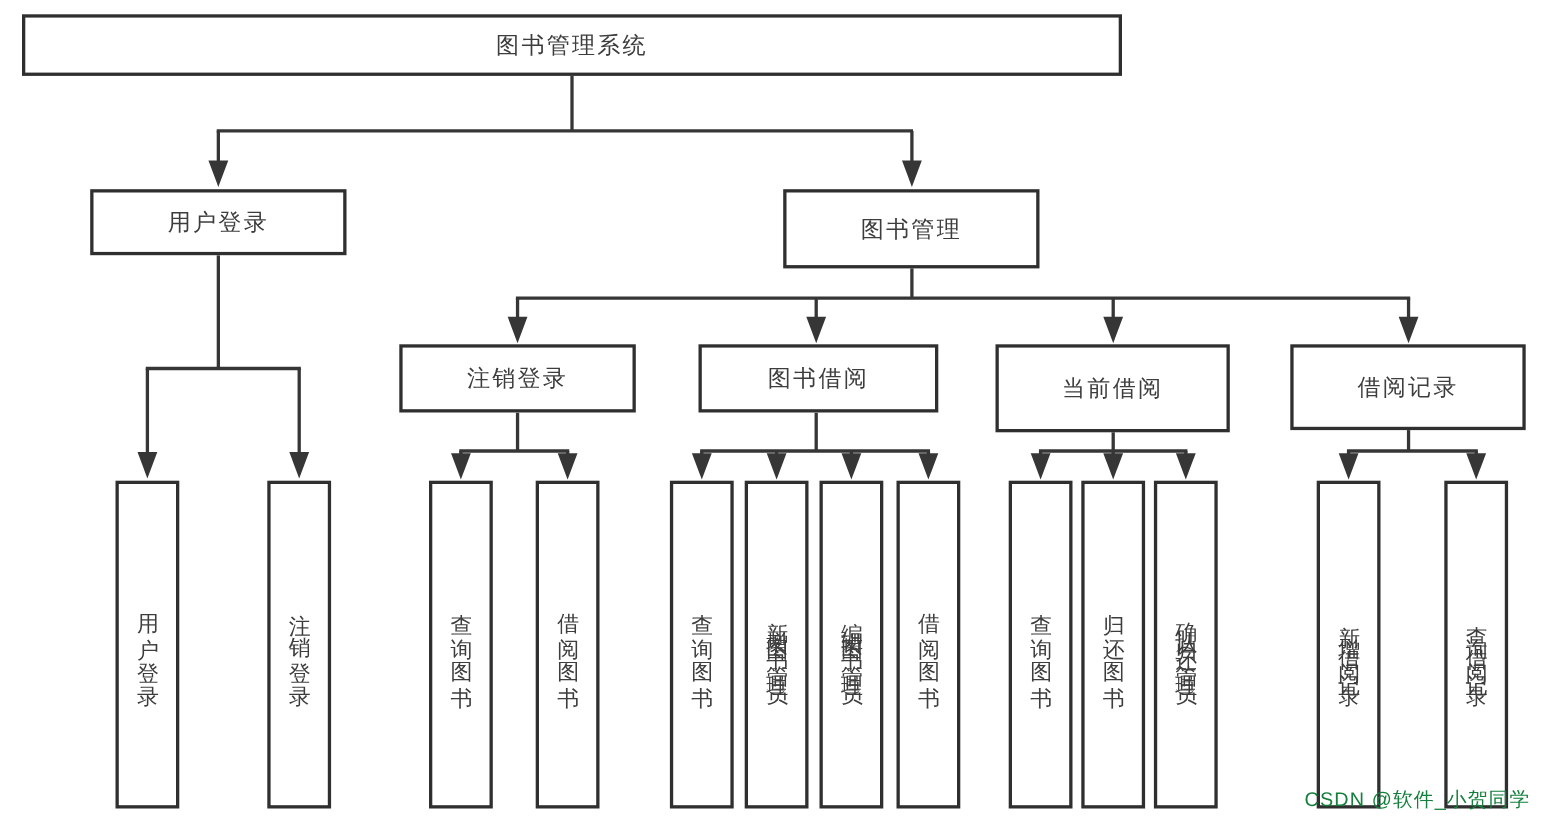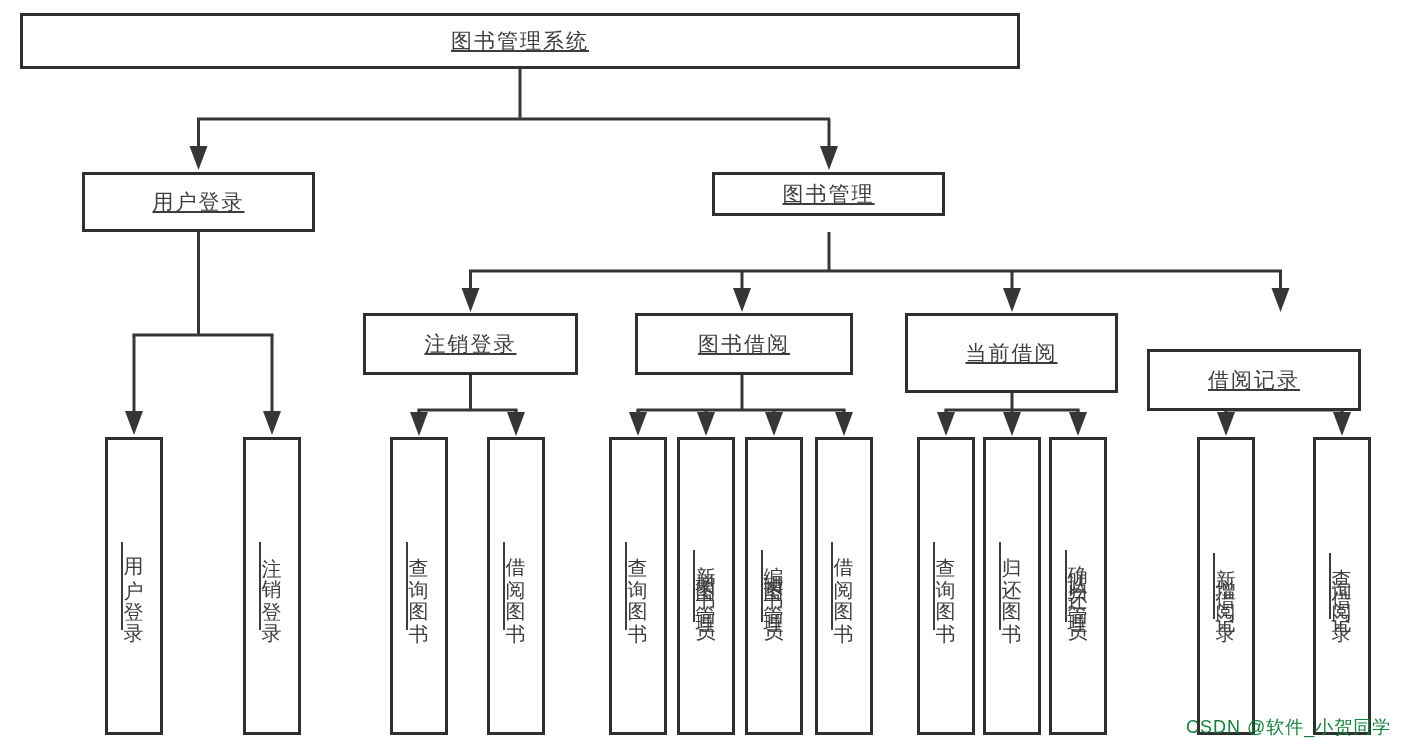--- a/index.html
+++ b/index.html
@@ -18,21 +18,20 @@
   }
   .node {
     position: absolute;
     box-sizing: border-box;
     border: 3px solid #2f2f2f;
     background: #ffffff;
     display: flex;
     align-items: center;
     justify-content: center;
     color: #3d3d3d;
-    text-decoration: underline;
   }
   .h-node {
     font-size: 21px;
     letter-spacing: 2px;
     white-space: nowrap;
   }
   .v-node {
     writing-mode: vertical-rl;
     text-orientation: upright;
     font-size: 20px;
@@ -121,34 +120,34 @@
     <polygon class="arrow-head" points="1333,412 1351,412 1342,436"></polygon>
   </svg>
 
   <div class="node h-node" style="left:20px; top:13px; width:1000px; height:56px;">
     <span>图书管理系统</span>
   </div>
 
   <div class="node h-node" style="left:82px; top:172px; width:233px; height:60px;">
     <span>用户登录</span>
   </div>
-  <div class="node h-node" style="left:712px; top:172px; width:233px; height:44px;">
+  <div class="node h-node" style="left:712px; top:172px; width:233px; height:72px;">
     <span>图书管理</span>
   </div>
 
   <div class="node h-node" style="left:363px; top:313px; width:215px; height:62px;">
     <span>注销登录</span>
   </div>
   <div class="node h-node" style="left:635px; top:313px; width:218px; height:62px;">
     <span>图书借阅</span>
   </div>
   <div class="node h-node" style="left:905px; top:313px; width:213px; height:80px;">
     <span>当前借阅</span>
   </div>
-  <div class="node h-node" style="left:1147px; top:313px; width:214px; height:62px;margin-top:36px;">
+  <div class="node h-node" style="left:1173px; top:313px; width:214px; height:78px;">
     <span>借阅记录</span>
   </div>
 
   <div class="node v-node ls-lg" style="left:105px; top:437px; width:58px; height:298px;">
     <span>用户登录</span>
   </div>
   <div class="node v-node ls-lg" style="left:243px; top:437px; width:58px; height:298px;">
     <span>注销登录</span>
   </div>
 

